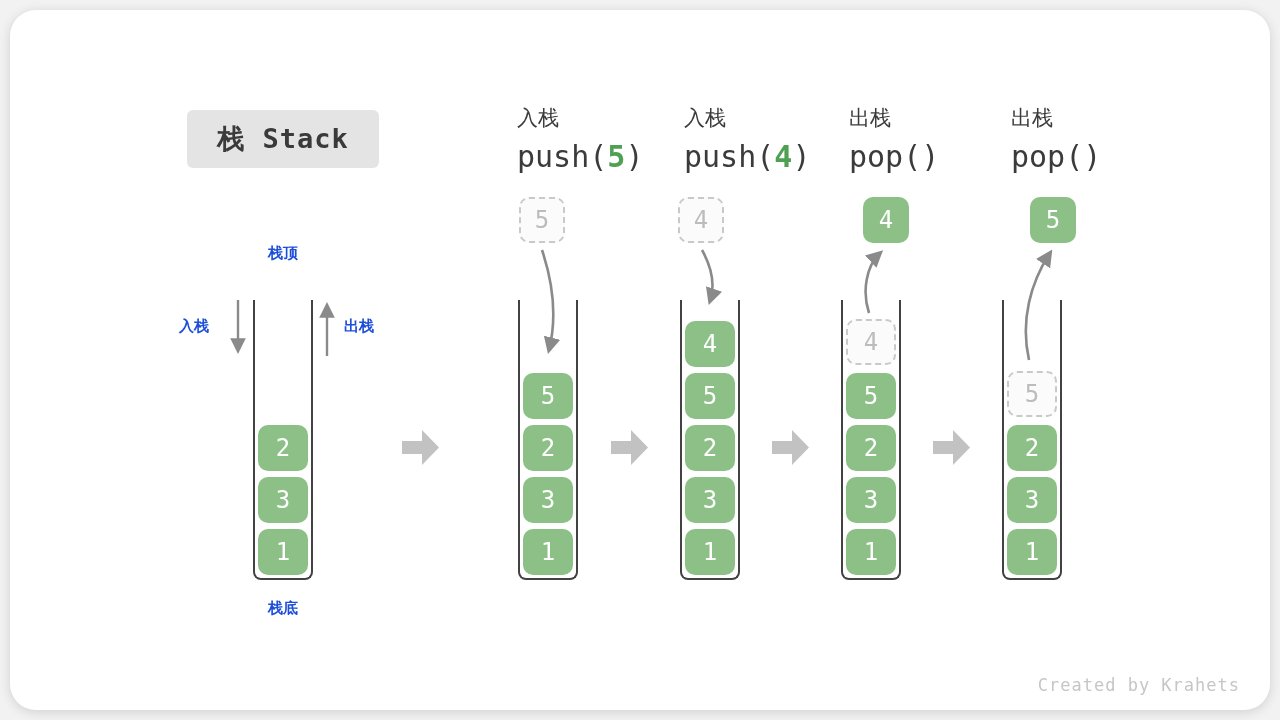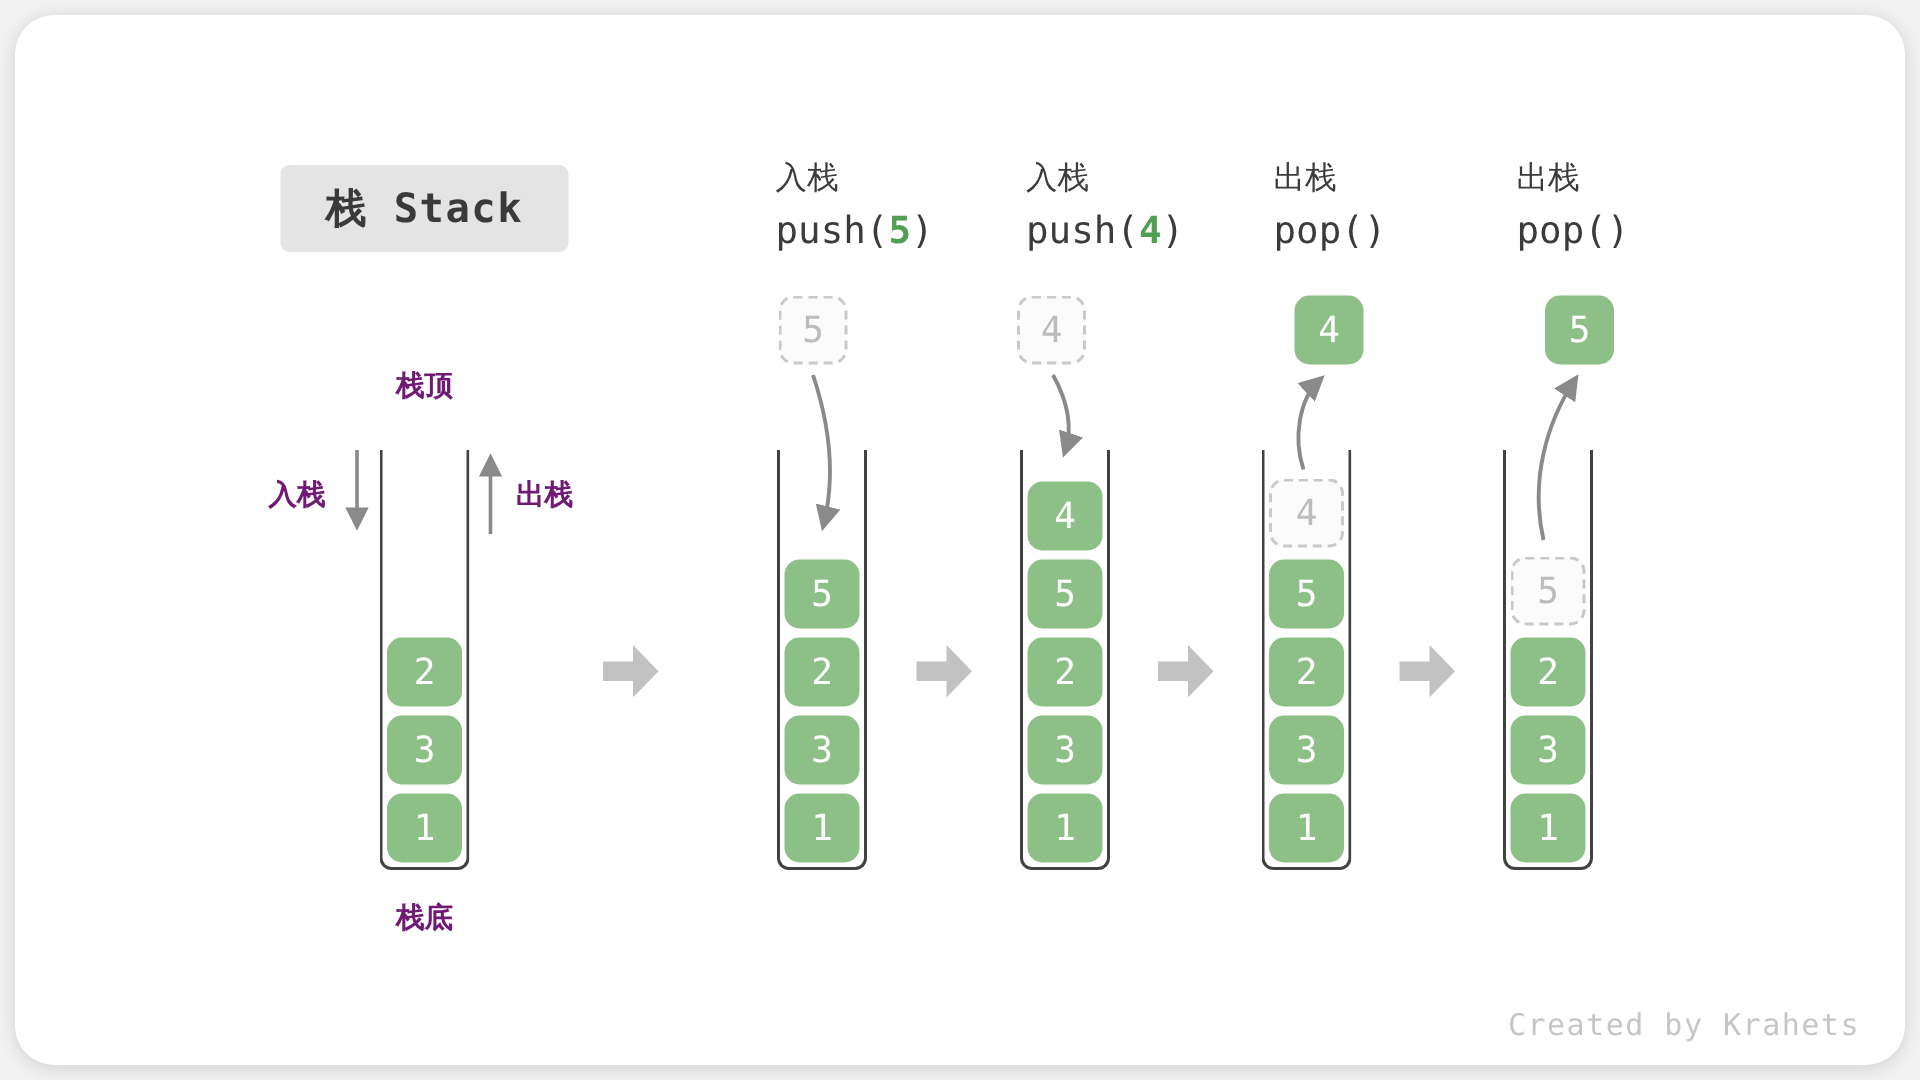--- a/index.html
+++ b/index.html
@@ -8,38 +8,38 @@
   .card{position:absolute;left:10px;top:10px;right:10px;bottom:10px;background:#ffffff;
     border-radius:26px;box-shadow:0 2px 12px rgba(0,0,0,0.14);}
   .abs{position:absolute;}
 
   .title-box{left:187px;top:110px;width:192px;height:58px;background:#e4e4e4;border-radius:6px;
     display:flex;align-items:center;justify-content:center;
     font-family:"DejaVu Sans Mono",monospace;font-size:27px;font-weight:600;color:#3a3a3a;letter-spacing:1px;}
 
   .op-header{top:104px;color:#3b3b3b;}
   .op-name{font-size:21px;font-weight:500;}
-  .op-call{margin-top:7px;font-family:"DejaVu Sans Mono",monospace;font-size:25px;color:#3b3b3b;}
+  .op-call{margin-top:7px;font-family:"DejaVu Sans Mono",monospace;font-size:30px;color:#3b3b3b;}
   .op-call .arg{color:#4fa052;font-weight:bold;}
 
-  .side-label{font-size:19px;font-weight:bold;color:#701a75;}
+  .side-label{font-size:15px;font-weight:bold;color:#1d4ed8;}
   .centered{display:flex;align-items:center;justify-content:center;}
 
   .stack-container{width:60px;height:280px;border-left:2px solid #424242;border-right:2px solid #424242;
     border-bottom:2px solid #424242;border-radius:0 0 8px 8px;box-sizing:border-box;background:transparent;}
 
   .cell{width:50px;height:46px;border-radius:10px;background:#8cc087;color:#ffffff;box-sizing:border-box;
     display:flex;align-items:center;justify-content:center;
     font-family:"DejaVu Sans Mono",monospace;font-size:24px;font-weight:500;}
   .cell.dashed{background:#fbfbfb;border:2px dashed #c9c9c9;color:#bcbcbc;}
 
   .overlay{position:absolute;left:0;top:0;pointer-events:none;}
 
   .watermark{right:40px;bottom:25px;font-family:"DejaVu Sans Mono",monospace;
-    font-size:20px;color:#c6c6c6;letter-spacing:1px;}
+    font-size:17px;color:#c6c6c6;letter-spacing:1px;}
 </style>
 </head>
 <body>
 
 <div class="canvas">
   <div class="card"></div>
 
   <div class="abs title-box">
     <span>栈 Stack</span>
   </div>

